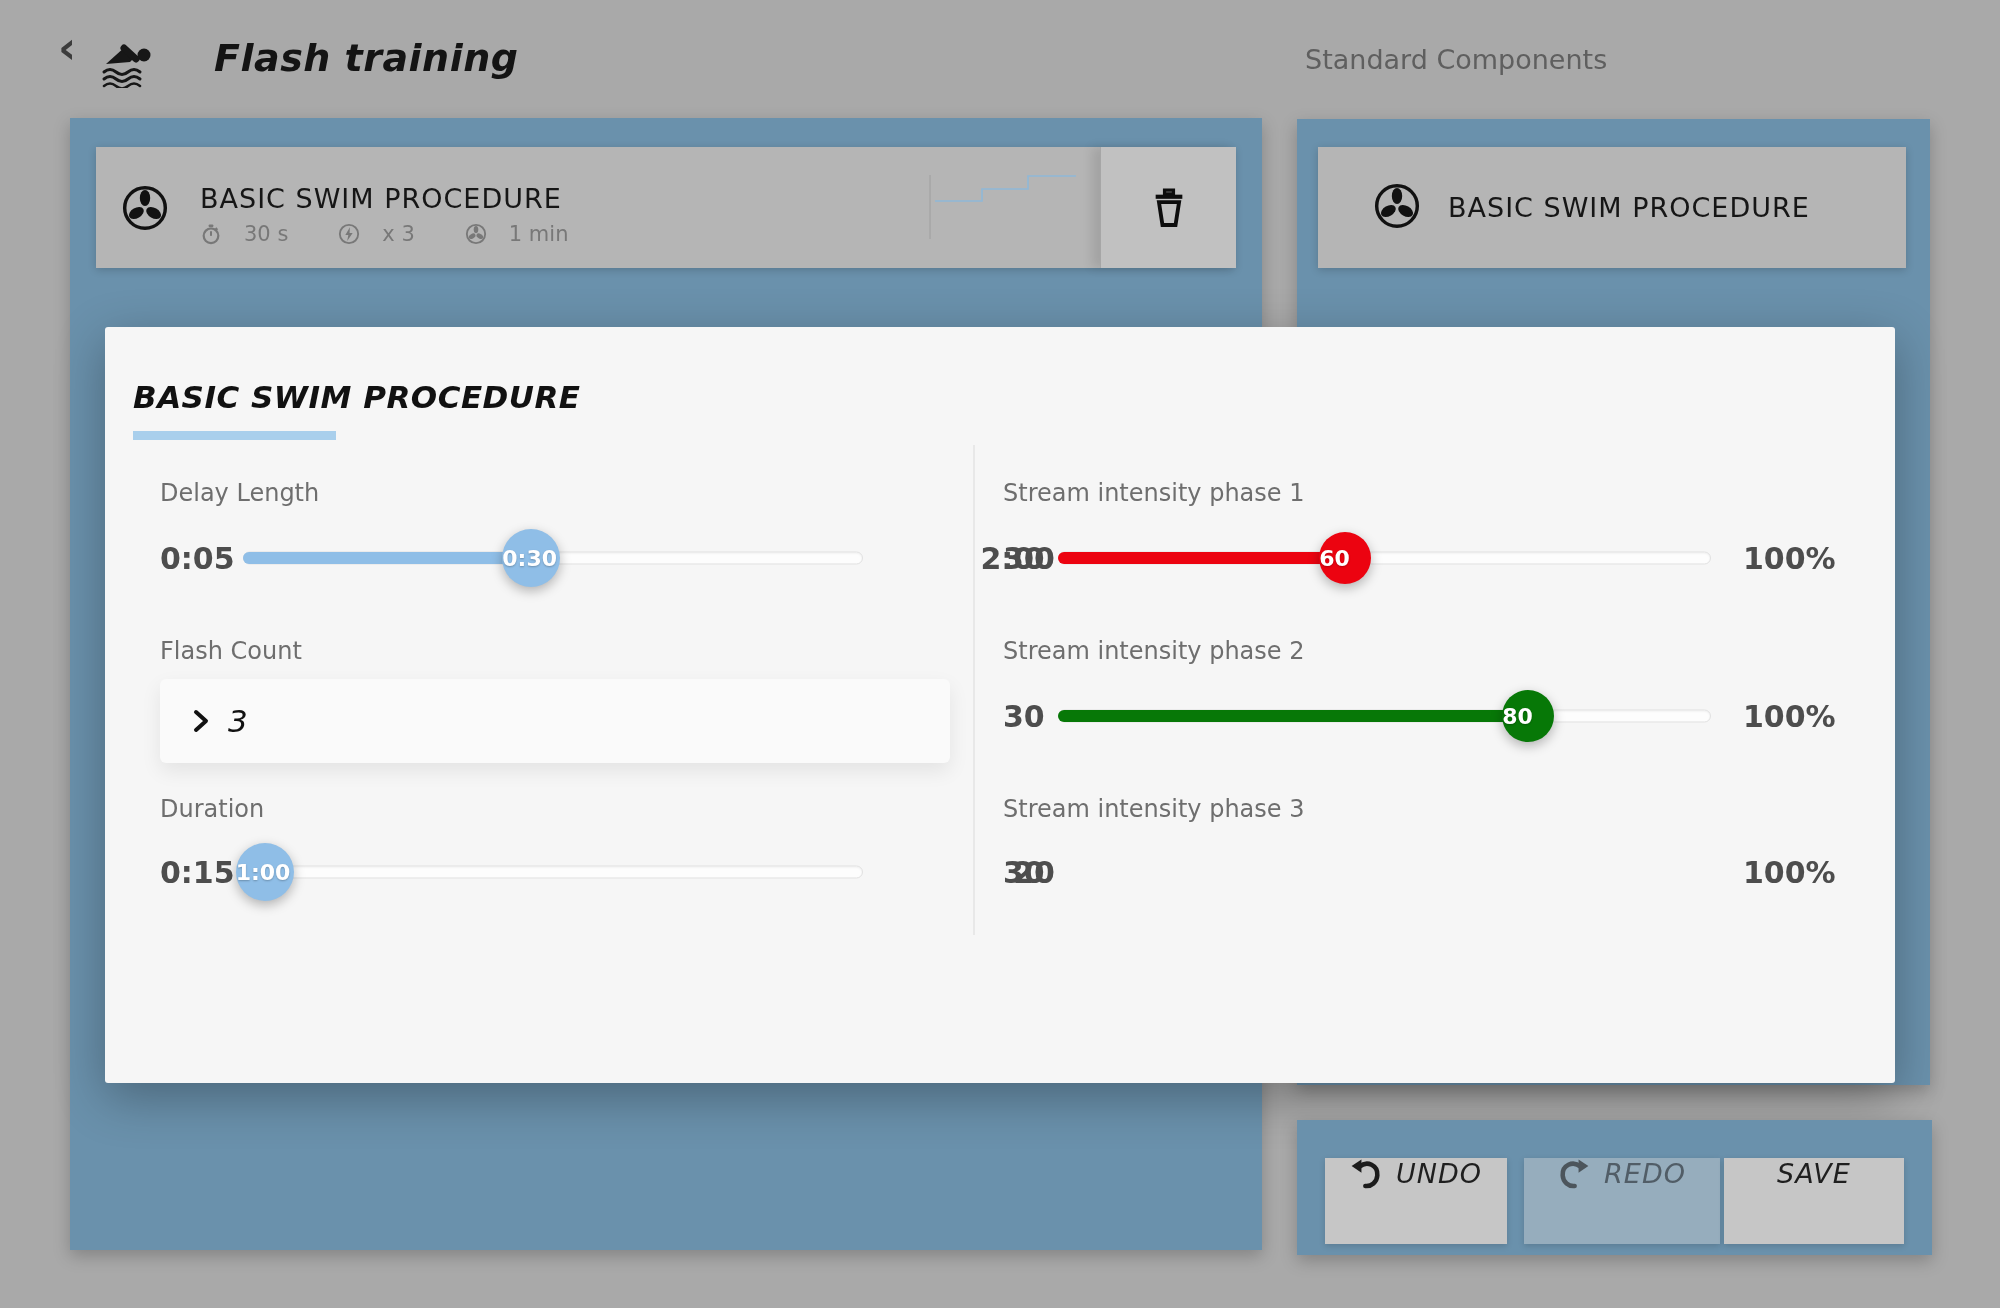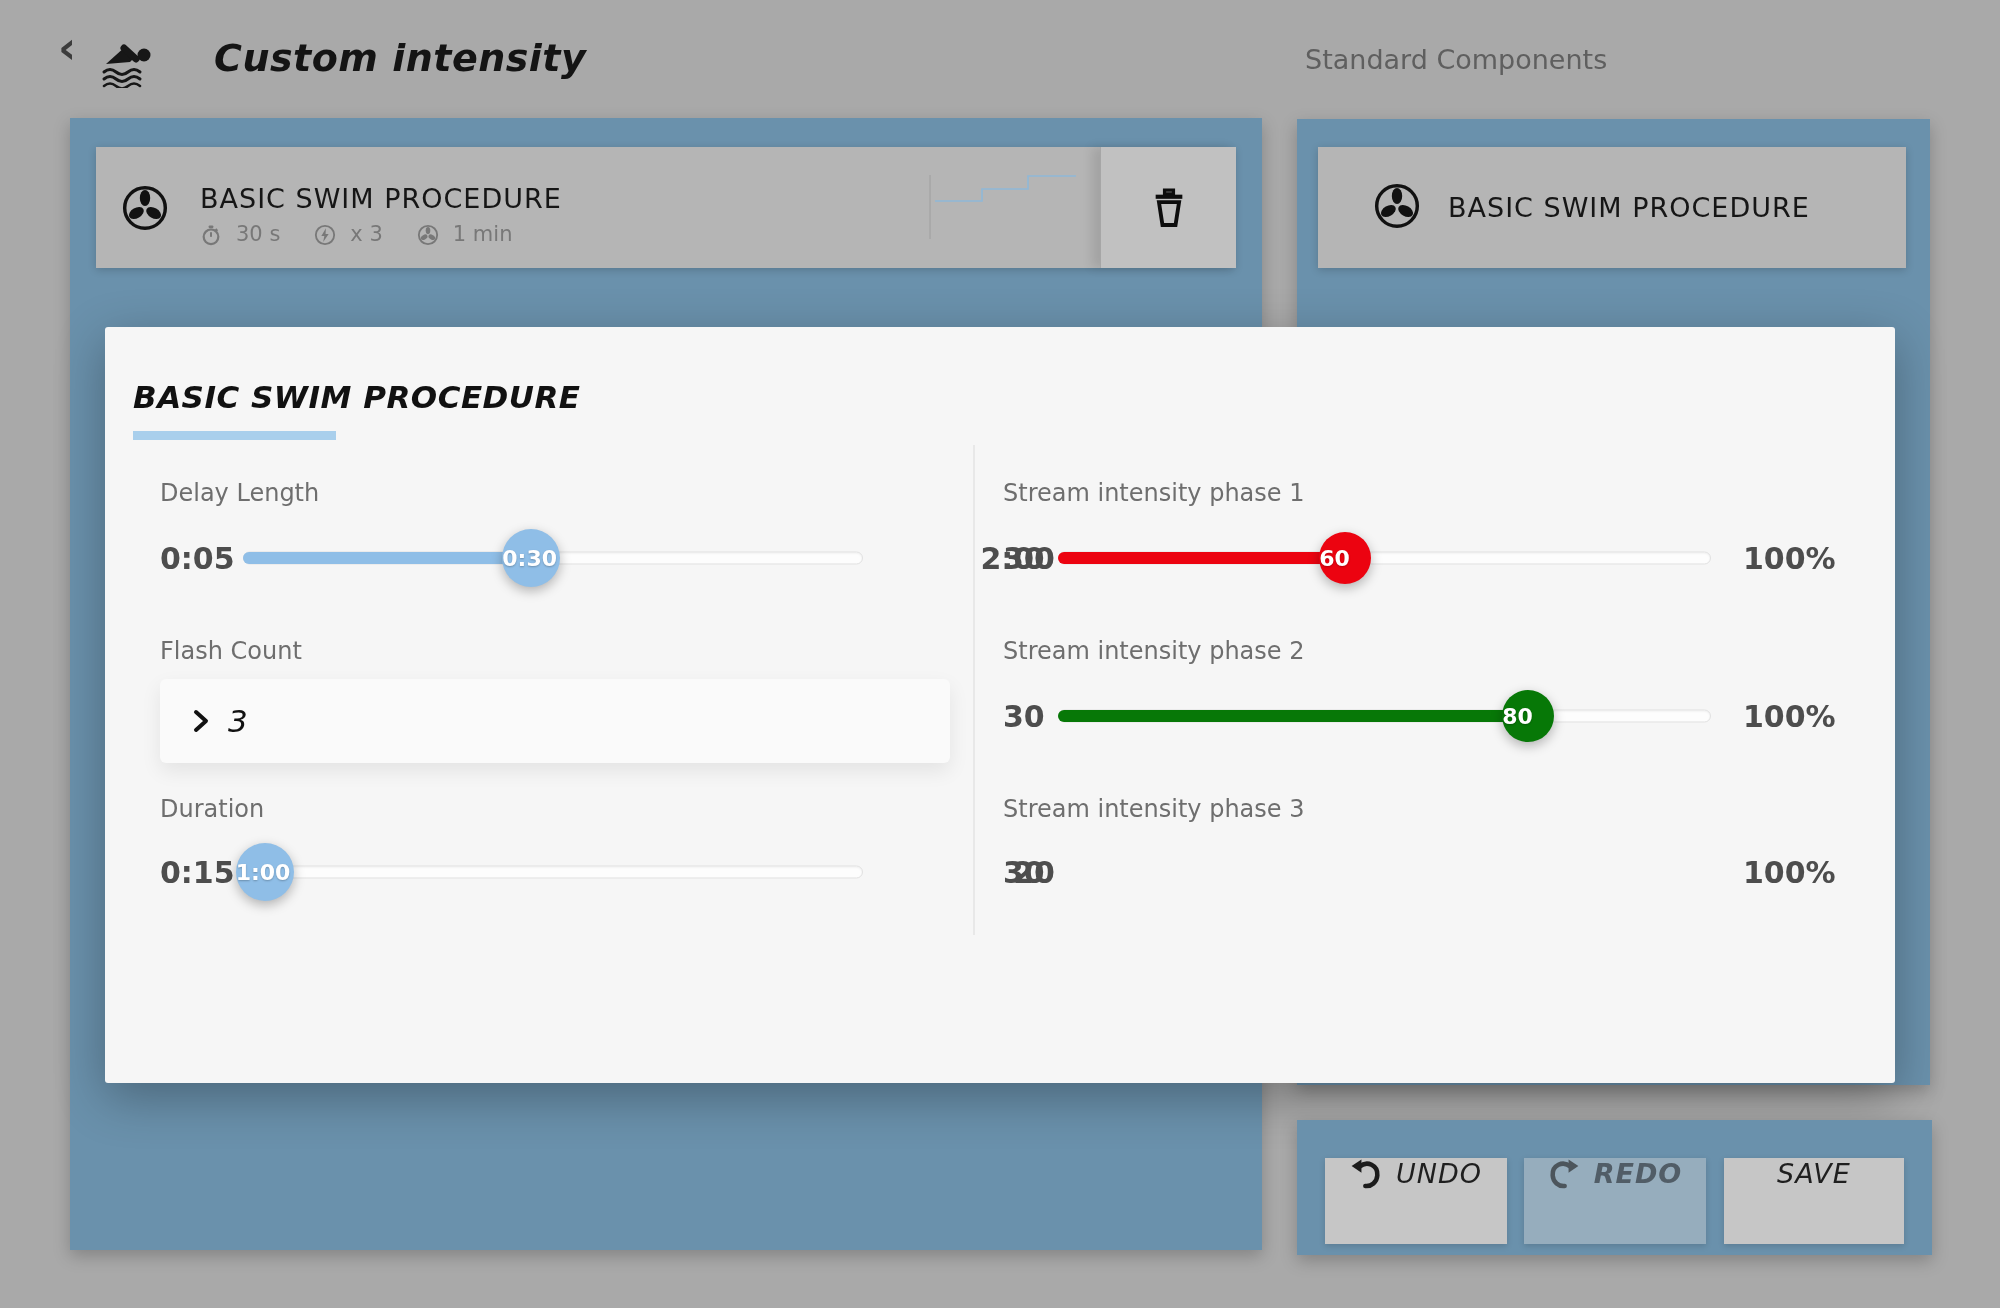--- a/index.html
+++ b/index.html
@@ -18,21 +18,21 @@
   .panel-actions{left:1297px;top:1120px;width:635px;height:135px;}
 
   .comp-card{position:absolute;background:#b5b5b5;box-shadow:0 2px 8px rgba(0,0,0,.18);}
   .card-main{left:26px;top:29px;width:1139px;height:121px;}
   .card-std{left:21px;top:28px;width:588px;height:121px;display:flex;align-items:center;}
   .fan-big{margin-left:56px;flex:0 0 auto;}
   .card-std-title{margin-left:28px;font-size:27px;letter-spacing:1px;color:#161616;}
 
   .card-main .fan-wrap{position:absolute;left:26px;top:38px;}
   .card-title{position:absolute;left:104px;top:36px;font-size:27px;letter-spacing:1px;color:#161616;}
-  .card-stats{position:absolute;left:104px;top:75px;font-size:21px;color:#787878;display:flex;align-items:flex-end;gap:14px;}
+  .card-stats{position:absolute;left:104px;top:75px;font-size:21px;color:#787878;display:flex;align-items:center;gap:22px;}
   .card-stats svg{display:block;}
   .stat-gap{width:6px;}
 
   .mini-chart{position:absolute;left:830px;top:0;}
   .trash-zone{position:absolute;left:1004px;top:0;width:135px;height:121px;background:#c1c1c1;
               border-left:1px solid #a6a6a6;box-shadow:-8px 0 10px rgba(0,0,0,.10);
               display:flex;align-items:center;justify-content:center;}
 
   .std-heading{position:absolute;left:1305px;top:44px;font-size:27px;color:#5f5f5f;}
 
@@ -75,41 +75,41 @@
   .m-actions{position:absolute;right:52px;top:645px;height:72px;display:flex;align-items:center;gap:46px;}
   .btn-cancel{font-size:25px;color:#2e2e2e;}
   .btn-save{background:#fdfdfd;border-radius:10px;box-shadow:0 4px 18px rgba(0,0,0,.13);
             padding:14px 30px;font-size:25px;color:#1c1c1c;}
 
   
   .abtn{position:absolute;top:1158px;height:86px;background:#c6c6c6;box-shadow:0 2px 6px rgba(0,0,0,.15);
         display:flex;align-items:flex-start;justify-content:center;gap:14px;
         font-size:27px;font-style:italic;letter-spacing:1px;color:#1f1f1f;}
   .abtn-undo{left:1325px;width:182px;}
-  .abtn-redo{left:1524px;width:182px;background:rgba(205,208,210,.45);color:rgba(35,40,45,.60);font-weight:bold;}
+  .abtn-redo{left:1524px;width:196px;background:rgba(205,208,210,.45);color:rgba(35,40,45,.60);}
   .abtn-redo svg{opacity:.6;}
   .abtn-save{left:1724px;width:180px;}
 </style>
 </head>
 <body>
 
 <div id="page">
 
   <div class="hdr-back">‹</div>
   <div class="hdr-swim">
     <svg width="62" height="50" viewBox="0 0 62 50">
       <circle cx="44" cy="17" r="6.5" fill="#171717"></circle>
       <path d="M6 26 L26 8 L34 20 L30 24 Z" fill="#171717"></path>
       <path d="M24 10 L36 21" stroke="#171717" stroke-width="7" stroke-linecap="round" fill="none"></path>
       <path d="M4 34 q6 -5 12 0 t12 0 t12 0" fill="none" stroke="#171717" stroke-width="3" stroke-linecap="round"></path>
       <path d="M4 41 q6 -5 12 0 t12 0 t12 0" fill="none" stroke="#171717" stroke-width="3" stroke-linecap="round"></path>
       <path d="M4 48 q6 -5 12 0 t12 0 t12 0" fill="none" stroke="#171717" stroke-width="2.5" stroke-linecap="round"></path>
     </svg>
   </div>
-  <div class="hdr-title">Custom intensity</div>
+  <div class="hdr-title">Flash training</div>
 
   <div class="panel panel-left">
     <div class="comp-card card-main">
       <div class="fan-wrap">
         <svg width="46" height="46" viewBox="0 0 24 24">
           <circle cx="12" cy="12" r="10.6" fill="none" stroke="#111" stroke-width="1.8"></circle>
           <g fill="#111">
             <ellipse cx="12" cy="6.8" rx="2.7" ry="4.2"></ellipse>
             <ellipse cx="12" cy="6.8" rx="2.7" ry="4.2" transform="rotate(120 12 12)"></ellipse>
             <ellipse cx="12" cy="6.8" rx="2.7" ry="4.2" transform="rotate(240 12 12)"></ellipse>

